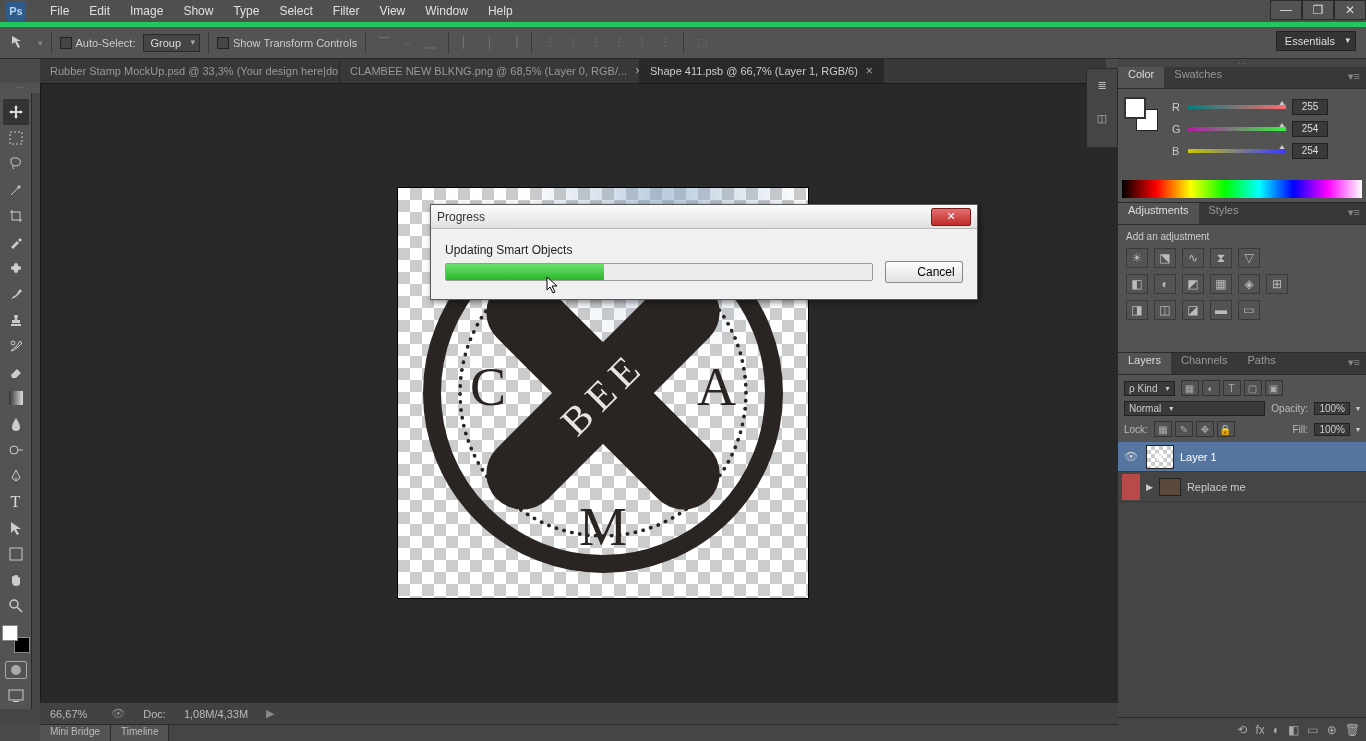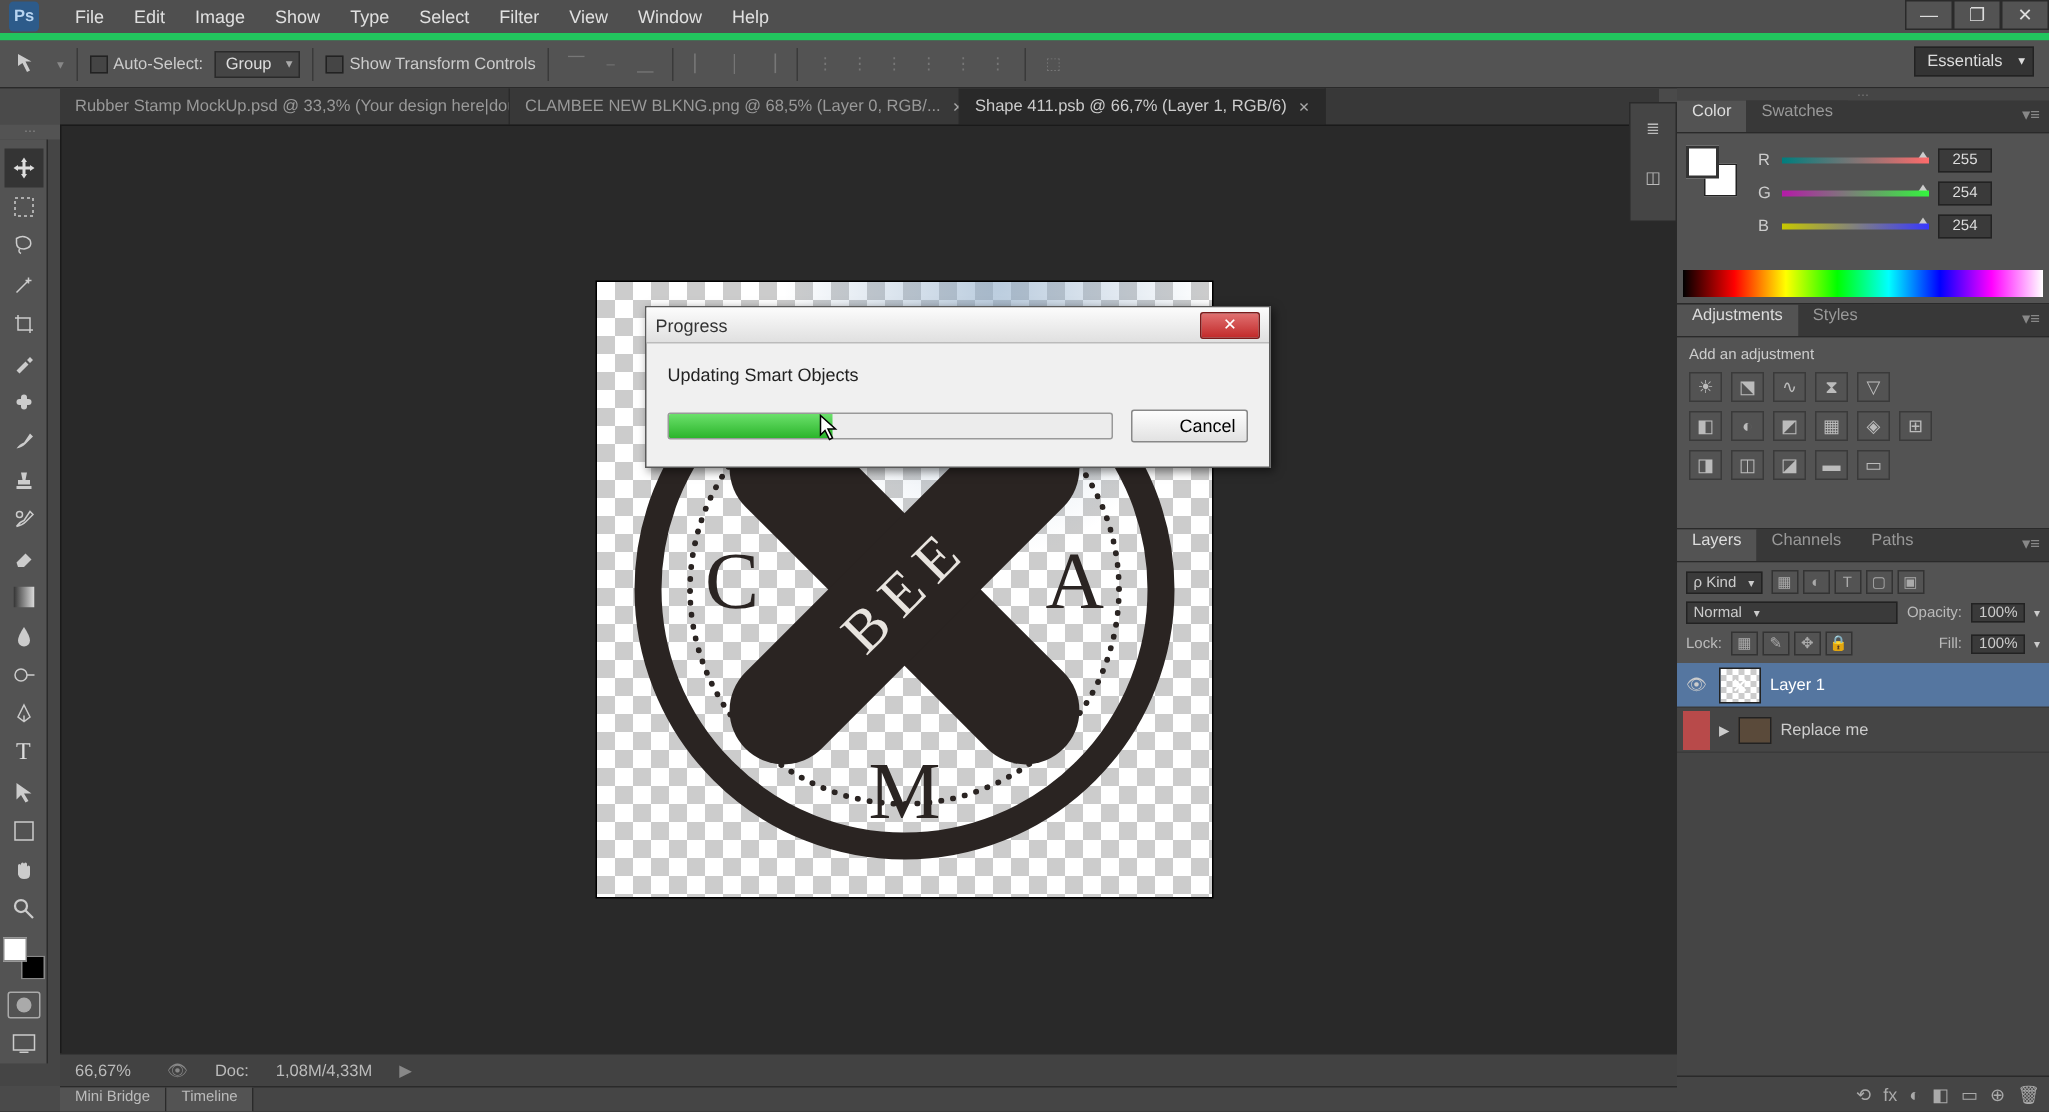--- a/index.html
+++ b/index.html
@@ -203,42 +203,42 @@
      display:flex;align-items:center;justify-content:center;font-size:14px;}
   .layer-row .name{font-size:11px;}
   .layer-row.group .thumb{background:#5a4a3a;width:22px;height:18px;}
   .layer-row.group .tri{font-size:9px;color:#ccc;}
   .layer-row .colorchip{width:18px;height:26px;background:#b84a4a;}
   .layers-footer{height:24px;background:#454545;border-top:1px solid #2a2a2a;display:flex;align-items:center;justify-content:flex-end;gap:8px;padding:0 6px;}
   .layers-footer span{color:#aaa;font-size:12px;}
 
   
   .dialog {
-    position:absolute; left:430px; top:204px; width:417px;
+    position:absolute; left:430px; top:204px; width:548px;
     background:#f0f0f0; color:#000;
     border:1px solid #5a5a5a;
     box-shadow:2px 2px 6px rgba(0,0,0,0.5);
     font-family:"Segoe UI",Tahoma,sans-serif; font-size:12px;
   }
   .dialog .titlebar{
     height:24px;
     background:linear-gradient(#fcfcfc,#e0e0e0);
     border-bottom:1px solid #bbb;
     display:flex; align-items:center; padding:0 6px;
   }
   .dialog .titlebar .t{font-size:12px; color:#333;}
   .dialog .titlebar .xbtn{
     margin-left:auto; width:40px; height:18px;
     background:linear-gradient(#e07070,#c22a2a);
     border:1px solid #7a1a1a; border-radius:2px;
     color:#fff; display:flex; align-items:center; justify-content:center;
     font-size:11px;
   }
   .dialog .body{padding:14px 14px 16px 14px;}
-  .dialog .msg{margin-bottom:16px; color:#222;}
+  .dialog .msg{margin-bottom:4px; color:#222;}
   .dialog .progrow{display:flex; align-items:center; gap:12px;}
   .dialog .progressbar{
     flex:1; height:18px; border:1px solid #999; background:#ececec;
     position:relative; overflow:hidden; border-radius:2px;
   }
   .dialog .progressbar .fill{
     position:absolute; left:0; top:0; bottom:0; width:37%;
     background:linear-gradient(#6be06b,#2bb52b);
   }
   .dialog .btn{

